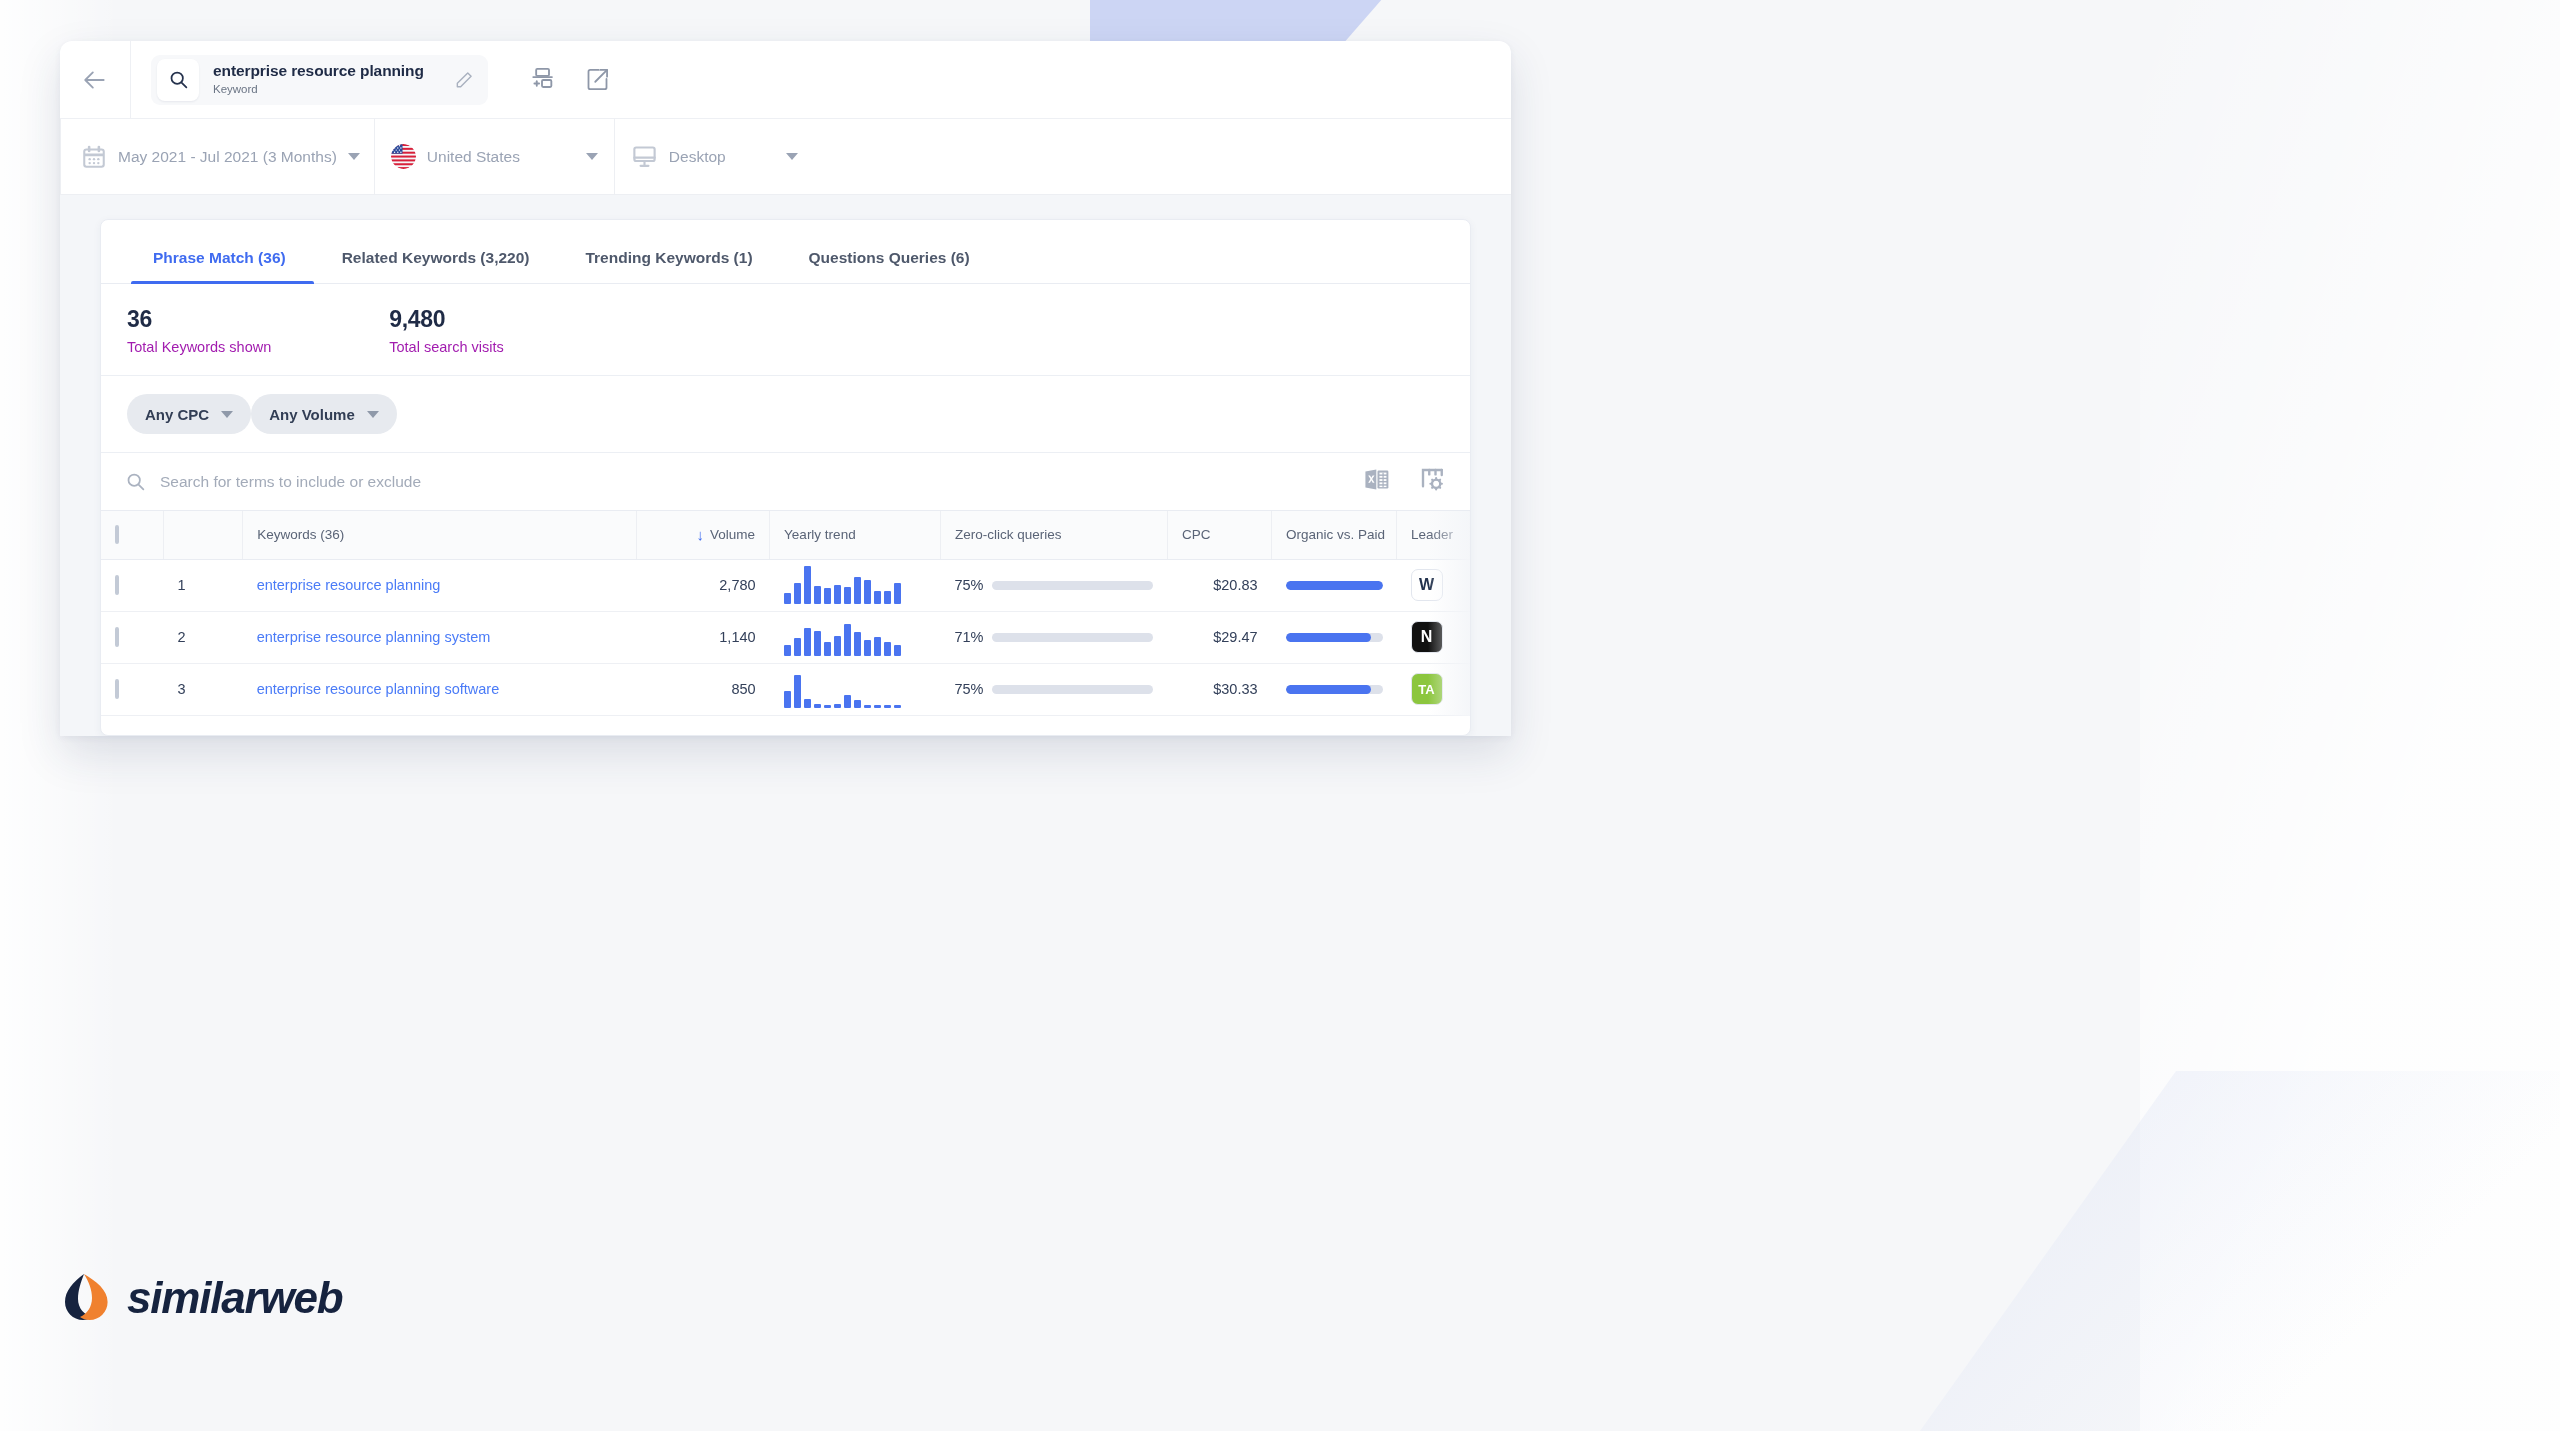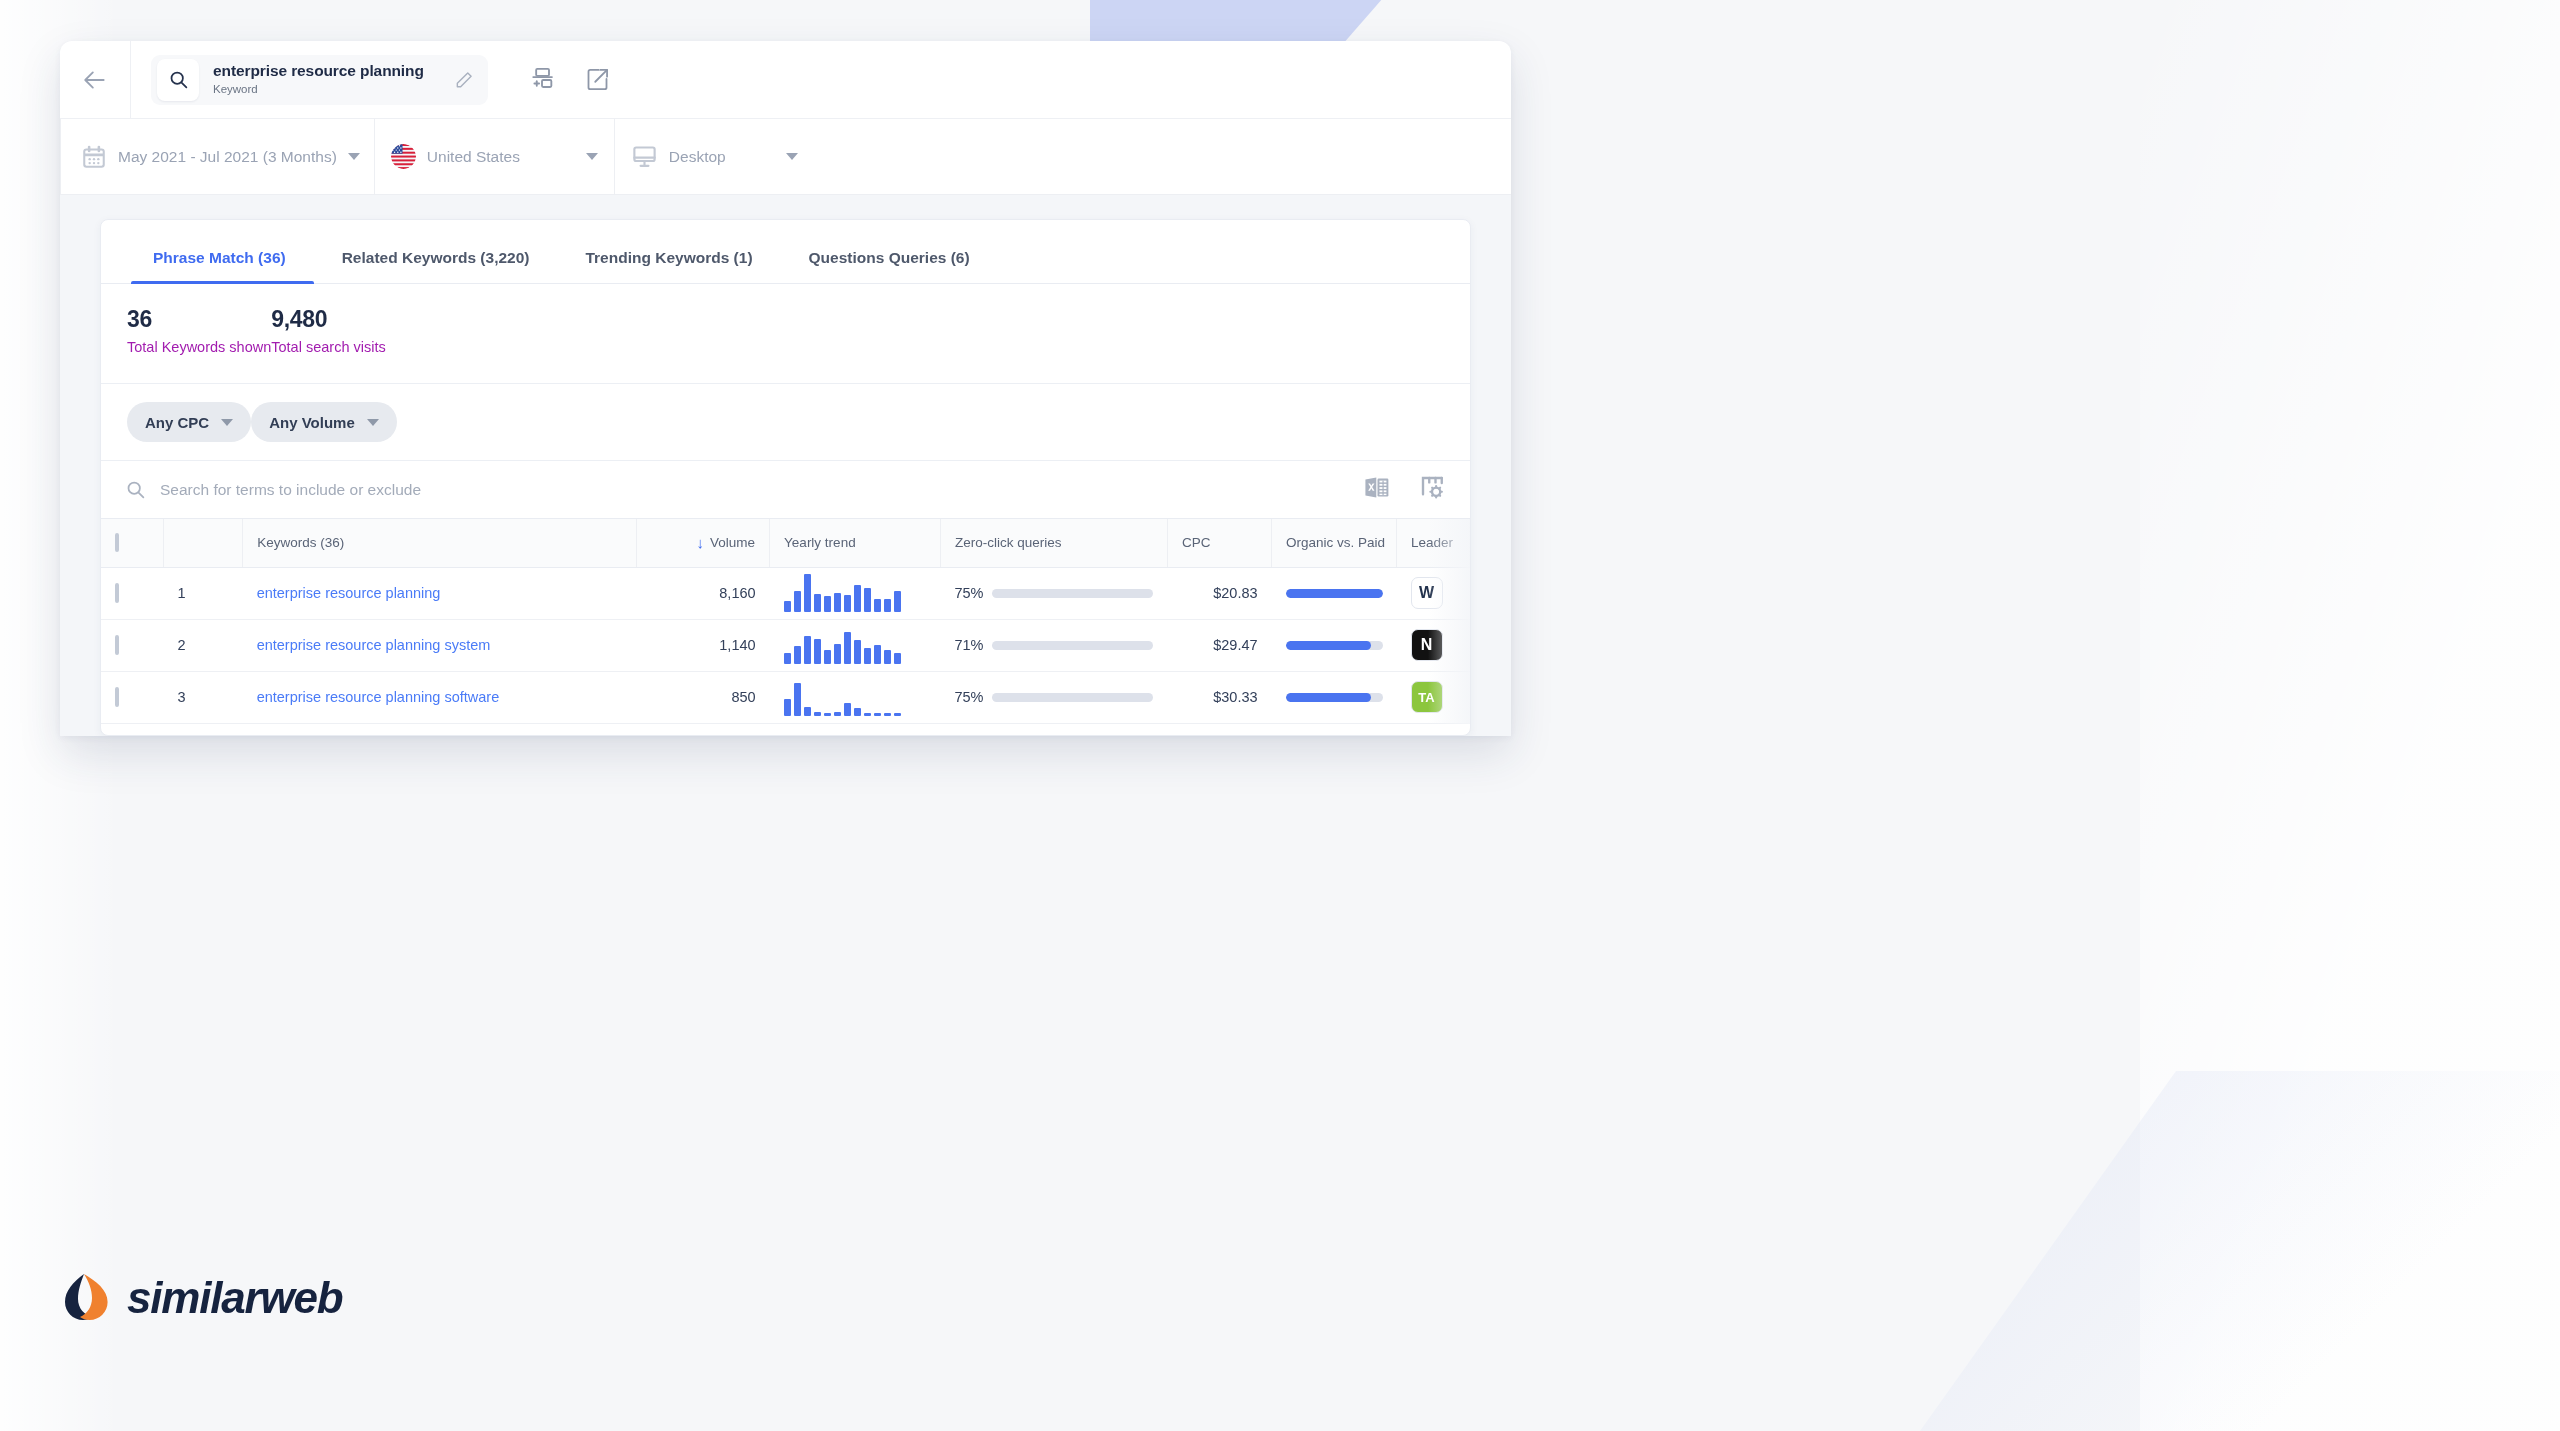--- a/index.html
+++ b/index.html
@@ -102,21 +102,21 @@
     font-size: 15.5px; font-weight: 700; color: #4c5costs; color: #4e586b;
     padding: 0 28px 16px 28px; cursor: pointer; position: relative; white-space: nowrap;
   }
   .tab:first-child { padding-left: 22px; }
   .tab.active { color: #3f6bf0; }
   .tab.active::after {
     content: ""; position: absolute; left: 0; right: 0; bottom: -1px; height: 3px;
     background: #3f6bf0; border-radius: 2px 2px 0 0;
   }
   
-  .stats { display: flex; padding: 22px 30px 28px 26px; border-bottom: 1px solid #eceff4; }
+  .stats { display: flex; padding: 22px 30px 20px 26px; gap: 118px; border-bottom: 1px solid #eceff4; }
   .stat-val { font-size: 23px; font-weight: 700; color: #1f2b46; letter-spacing: -.3px; }
   .stat-lbl { font-size: 14.5px; color: #a21caf; margin-top: 6px; text-align: center; }
   
   .filters { display: flex; padding: 18px 26px; border-bottom: 1px solid #eceff4; }
   .chip {
     display: flex; align-items: center; gap: 12px;
     background: #e7eaef; color: #323e55; font-size: 15px; font-weight: 700;
     border-radius: 22px; height: 40px; padding: 0 18px; cursor: pointer;
   }
   .chip .caret { border-top-color: #8f99a9; }
@@ -413,21 +413,21 @@
               <th class="num-r">CPC</th>
               <th>Organic vs. Paid</th>
               <th>Leader</th>
             </tr>
           </thead>
           <tbody id="tbody">
               <tr>
                 <td><span class="chkbox"></span></td>
                 <td class="rank">1</td>
                 <td><span class="kw-link">enterprise resource planning</span></td>
-                <td class="vol">8,160</td>
+                <td class="vol">2,780</td>
                 <td>
                   <span class="spark">
                     <i style="height:11.4px"></i>
                     <i style="height:20.9px"></i>
                     <i style="height:38px"></i>
                     <i style="height:18.240000000000002px"></i>
                     <i style="height:15.96px"></i>
                     <i style="height:19px"></i>
                     <i style="height:16.72px"></i>
                     <i style="height:27.36px"></i>

